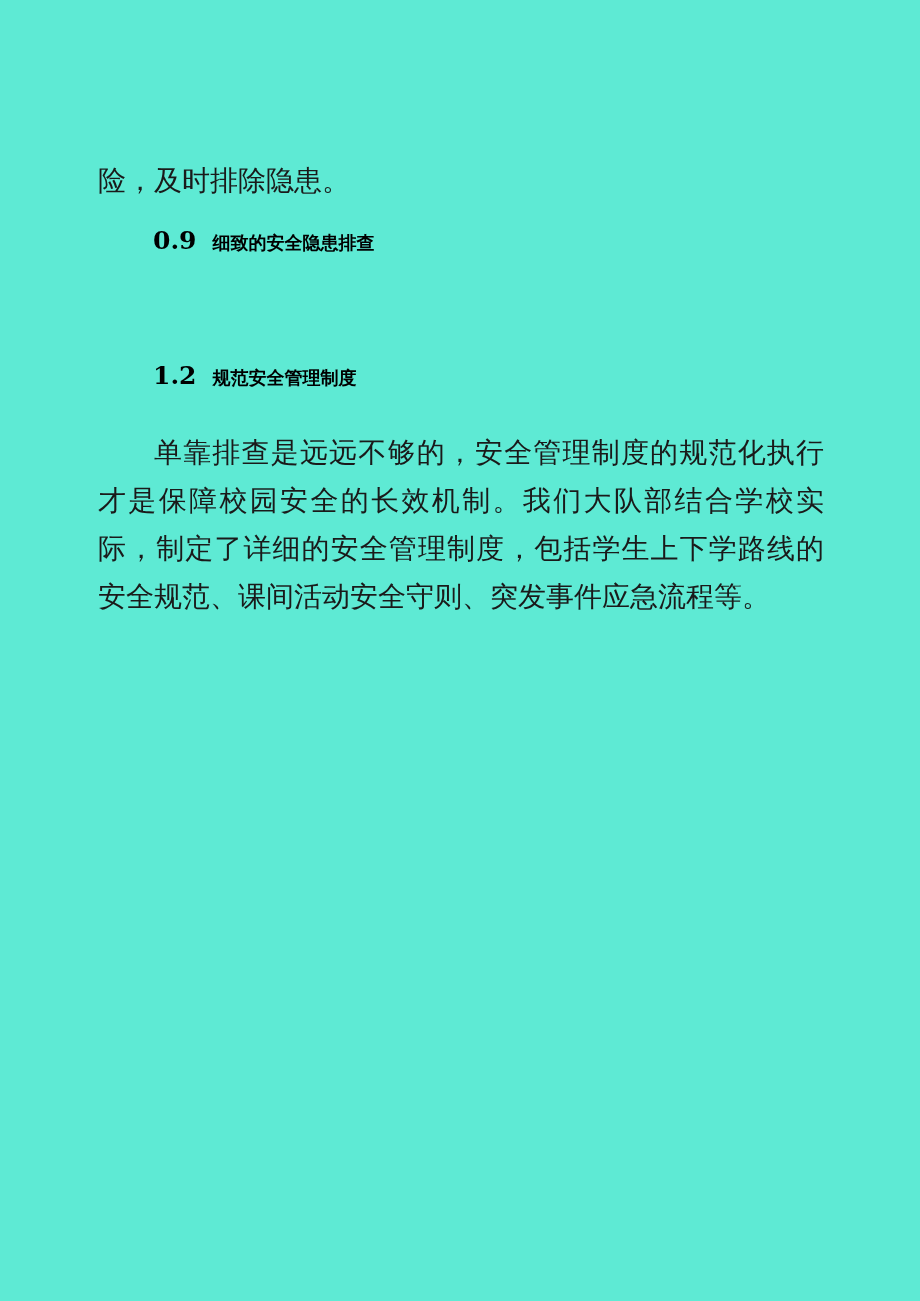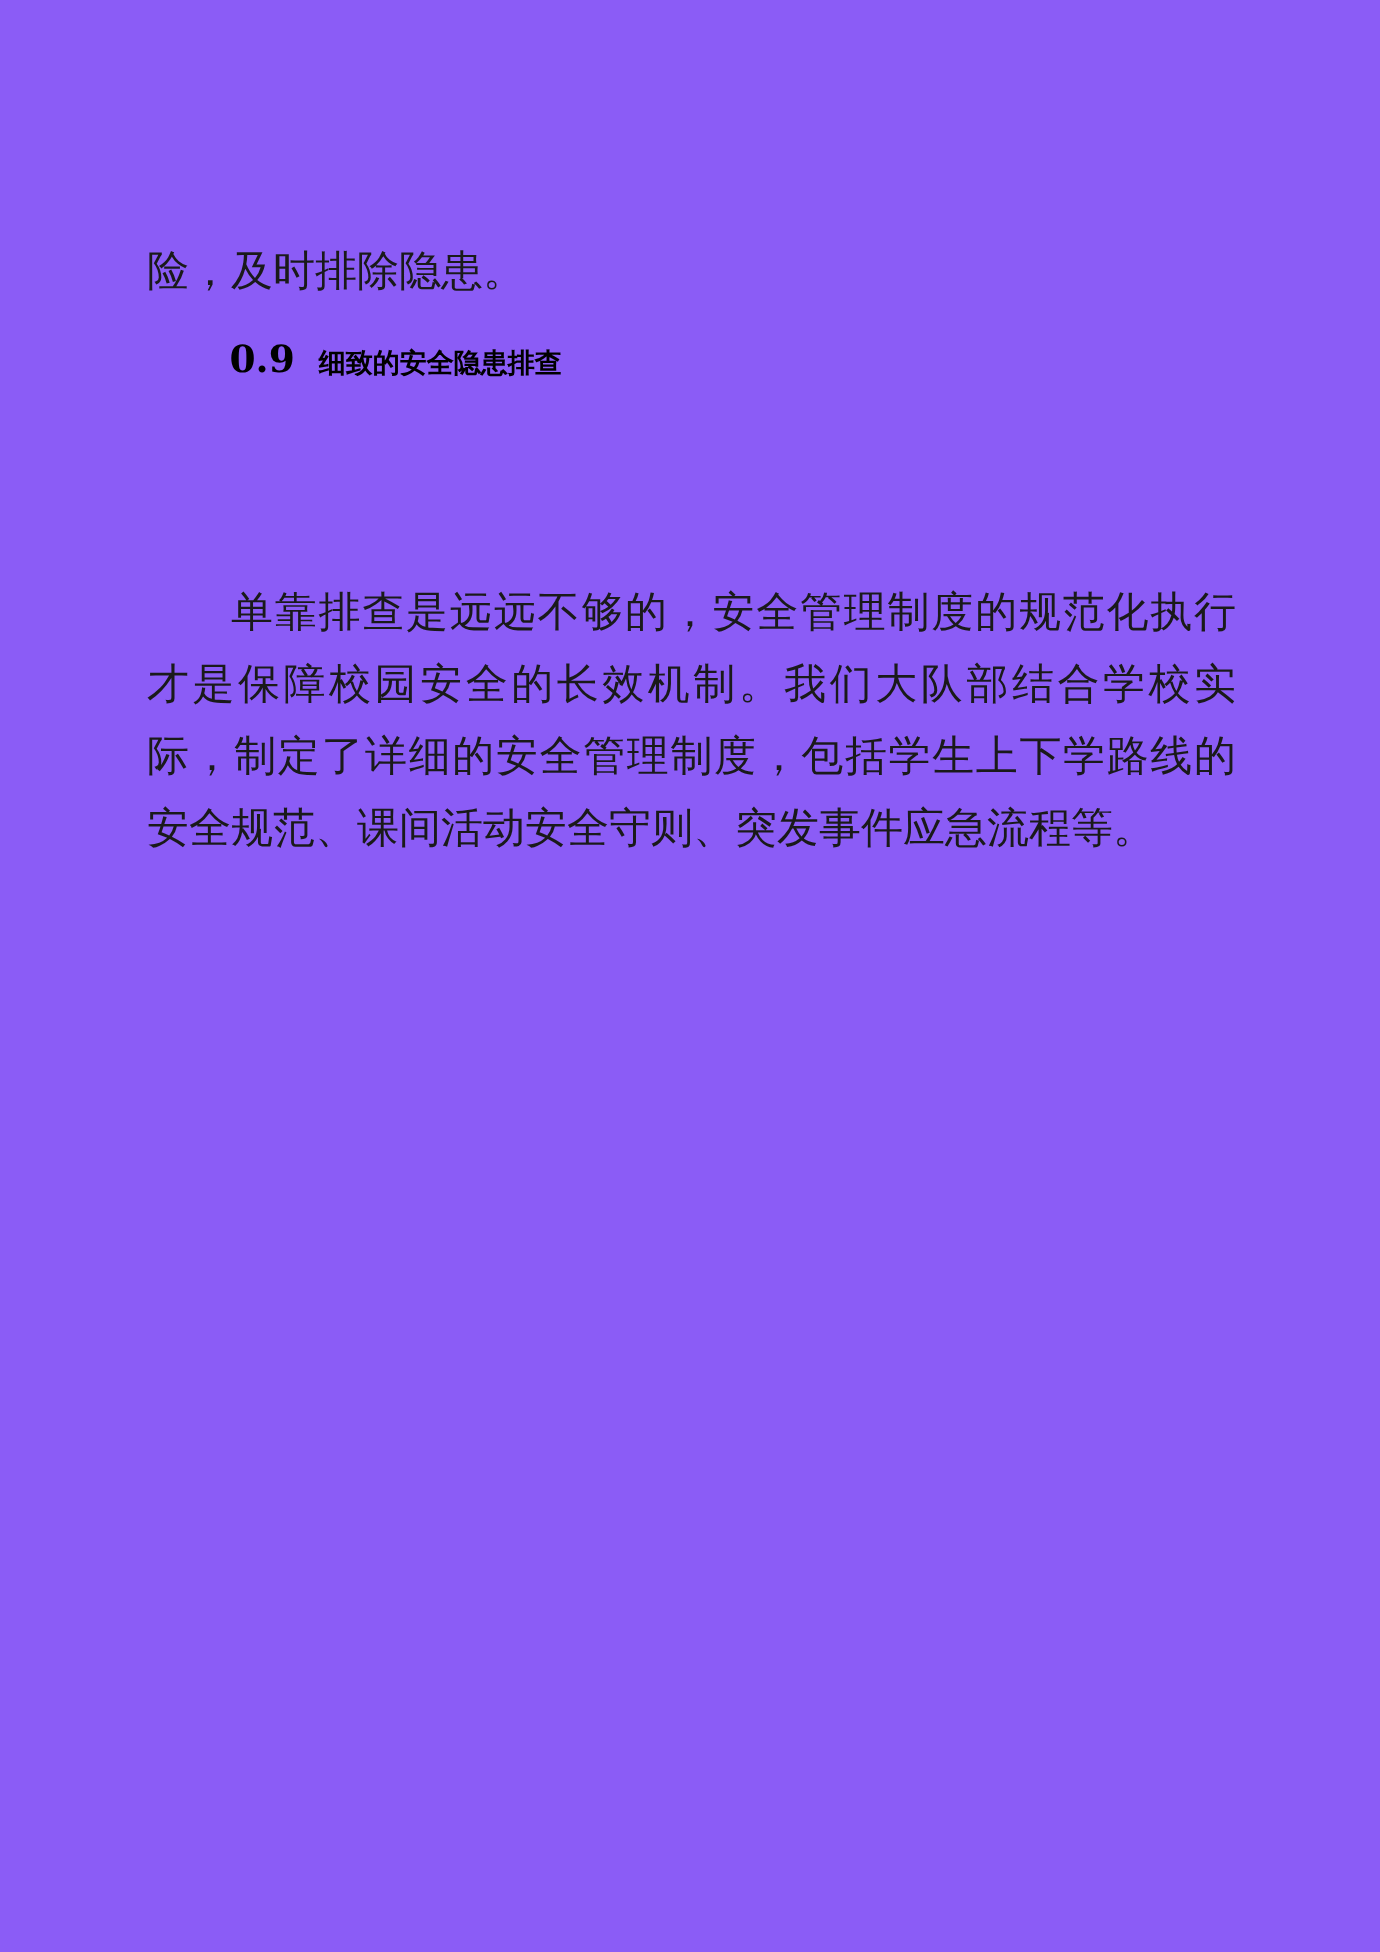--- a/index.html
+++ b/index.html
@@ -10,21 +10,21 @@
   }
   body {
     font-family: "DejaVu Serif", "Liberation Serif", serif;
     color: #000000;
     -webkit-font-smoothing: antialiased;
   }
   .page {
     position: relative;
     width: 920px;
     height: 1301px;
-    background: #8b5cf6;
+    background: #5eead4;
     overflow: hidden;
     box-sizing: border-box;
   }
   .content {
     position: absolute;
     left: 98px;
     top: 157px;
     width: 726px;
   }
   
@@ -87,20 +87,23 @@
     </h2>
 
     <div class="gap-md"></div>
 
 
     <div class="gap-lg"></div>
 
 
     <div class="gap-xl"></div>
 
+    <h2 class="heading">
+      <span class="num">1.2</span><span class="htext">规范安全管理制度</span>
+    </h2>
 
     <div class="gap-lg"></div>
 
     <p class="para">单靠排查是远远不够的，安全管理制度的规范化执行才是保障校园安全的长效机制。我们大队部结合学校实际，制定了详细的安全管理制度，包括学生上下学路线的安全规范、课间活动安全守则、突发事件应急流程等。</p>
 
     <div class="gap-lg"></div>
 
 
   </div>
 </div>

